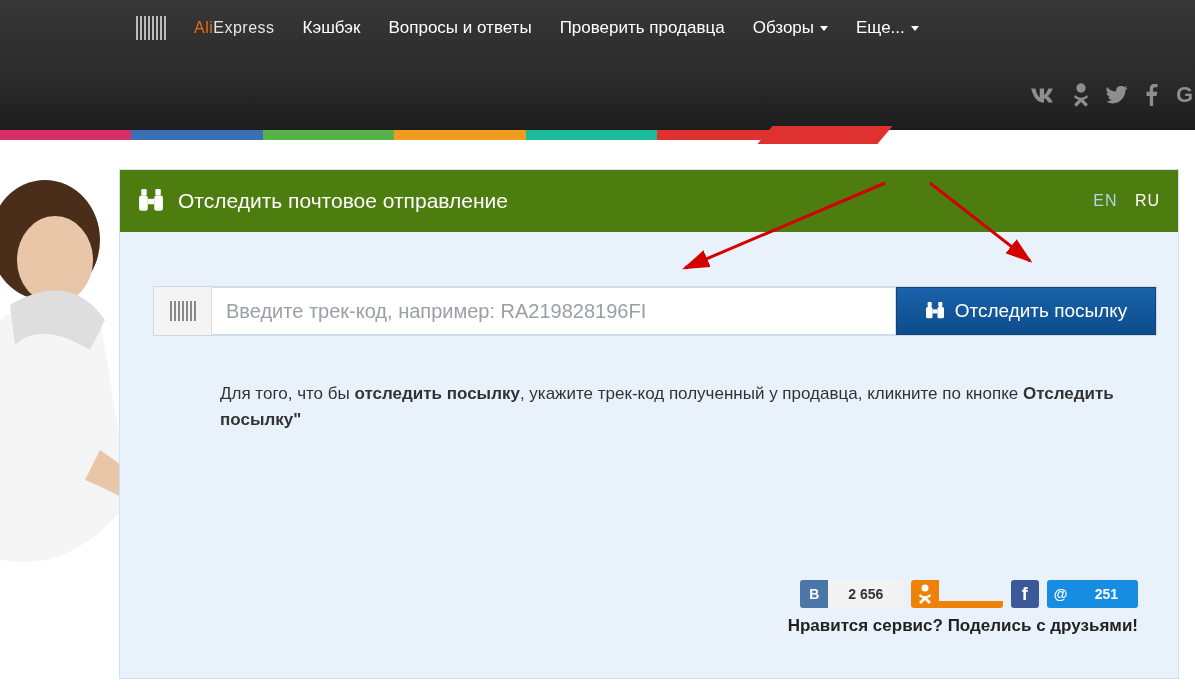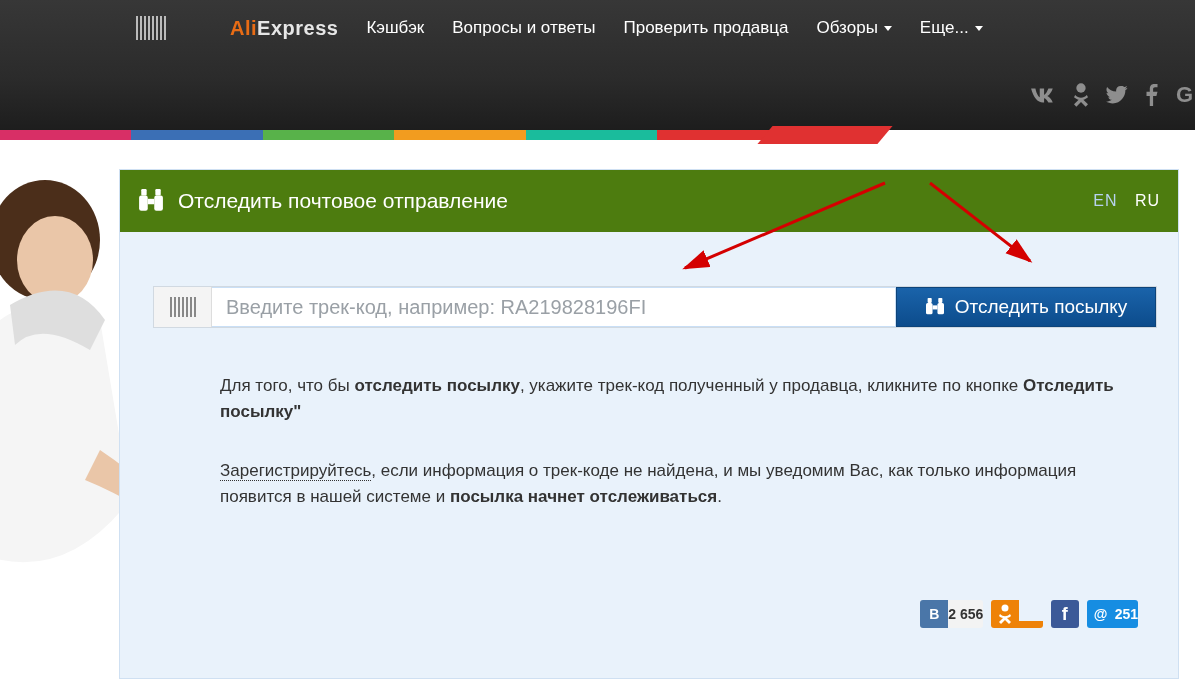--- a/index.html
+++ b/index.html
@@ -24,21 +24,21 @@
     align-items: center;
     gap: 28px;
     padding: 16px 0 0 136px;
     font-size: 17px;
   }
   .barcode {
     width: 30px; height: 24px;
     display: inline-block;
     background: repeating-linear-gradient(90deg,#bbb 0 2px,transparent 2px 4px);
   }
-  .logo { font-weight: 700; font-size: 20px; letter-spacing: .5px; margin-left: 36px; }
+  .logo { font-weight: 400; font-size: 16px; letter-spacing: .5px; }
   .logo .a { color: #e86c15; }
   .logo .b { color: #e6e6e6; }
   .navlink {
     color: #fff; cursor: pointer; white-space: nowrap;
     display: inline-flex; align-items: center; gap: 6px;
   }
   .caret {
     width: 0; height: 0; display: inline-block;
     border-left: 4px solid transparent;
     border-right: 4px solid transparent;
@@ -92,21 +92,21 @@
   }
   .cardhead .iconwrap { margin-right: 14px; display: inline-flex; }
   .lang { margin-left: auto; font-size: 16px; letter-spacing: 1px;}
   .lang span { margin-left: 12px; cursor: pointer; }
   .lang .dim { color: #b7d2ef; }
   .lang .act { color: #fff; }
 
   
   .searchrow {
     margin: 55px 22px 0 34px;
-    height: 40px;
+    height: 48px;
     display: flex;
     box-shadow: 0 0 0 1px rgba(0,0,0,.1);
     justify-content: flex-end;
   }
   .searchrow .pre {
     width: 58px; background:#f4f4f4;
     display:flex;align-items:center;justify-content:center;
     border-right:1px solid #ddd;
   }
   .searchrow .pre .bc{
@@ -143,21 +143,21 @@
     position:absolute;right:40px;bottom:42px;
     text-align:right;
   }
   .sharebtns{display:flex;gap:8px;justify-content:flex-end;margin-bottom:8px;}
   .sb{
     display:inline-flex;align-items:center;height:28px;
     border-radius:3px;overflow:hidden;font-size:14px;font-weight:700;
     cursor:pointer;color:#fff;
   }
   .sb .ic{width:28px;height:28px;display:flex;align-items:center;justify-content:center;}
-  .sb .ct{padding:0 0;background:#f3f3f3;color:#333;height:100%;display:flex;align-items:center;}
+  .sb .ct{padding:0 20px;background:#f3f3f3;color:#333;height:100%;display:flex;align-items:center;}
   .sb.vk .ic{background:#4a76a8;}
   .sb.ok .ic{background:#ee8208;}
   .sb.ok .ct{background:#ee8208;color:#fff;margin-top:41px;}
   .sb.fb .ic{background:#3b5998;}
   .sb.ml .ic{background:#168de2;}
   .sb.ml .ct{background:#168de2;color:#fff;}
   .sharelabel{font-size:17px;font-weight:700;color:#222;}
 
   
   .arrow{position:absolute;pointer-events:none;}
@@ -255,23 +255,20 @@
           <rect x="3" y="0" width="5" height="6" rx="1"></rect>
           <rect x="16" y="0" width="5" height="6" rx="1"></rect>
         </svg>
         <span>Отследить посылку</span>
       </button>
     </div>
 
     <div class="bodytext">
       <div>
         <span>Для того, что бы </span><b>отследить посылку</b><span>, укажите трек-код полученный у продавца, кликните по кнопке </span><b>Отследить посылку"</b>
-      </div>
-      <div class="para2">
-        <span class="reglink">Зарегистрируйтесь</span><span>, если информация о трек-коде не найдена, и мы уведомим Вас, как только информация появится в нашей системе и </span><b>посылка начнет отслеживаться</b><span>.</span>
       </div>
     </div>
 
     <div class="sharebar">
       <div class="sharebtns">
         <span class="sb vk">
           <span class="ic" style="font-weight:700;">В</span>
           <span class="ct">2 656</span>
         </span>
         <span class="sb ok">
@@ -284,20 +281,21 @@
           <span class="ct">791</span>
         </span>
         <span class="sb fb">
           <span class="ic" style="font-weight:700;font-size:18px;">f</span>
         </span>
         <span class="sb ml">
           <span class="ic" style="font-weight:700;">@</span>
           <span class="ct">251</span>
         </span>
       </div>
+      <div class="sharelabel">Нравится сервис? Поделись с друзьями!</div>
     </div>
 
     <svg class="arrow" style="left:540px;top:3px" width="240" height="110">
       <defs>
           <marker id="ah1" markerWidth="10" markerHeight="10" refX="8" refY="3" orient="auto">
             <path d="M0,0 L9,3 L0,6 Z" fill="#d40000"></path>
           </marker>
         </defs>
       <line x1="225" y1="10" x2="25" y2="95" stroke="#d40000" stroke-width="3" marker-end="url(#ah1)"></line>
     </svg>

